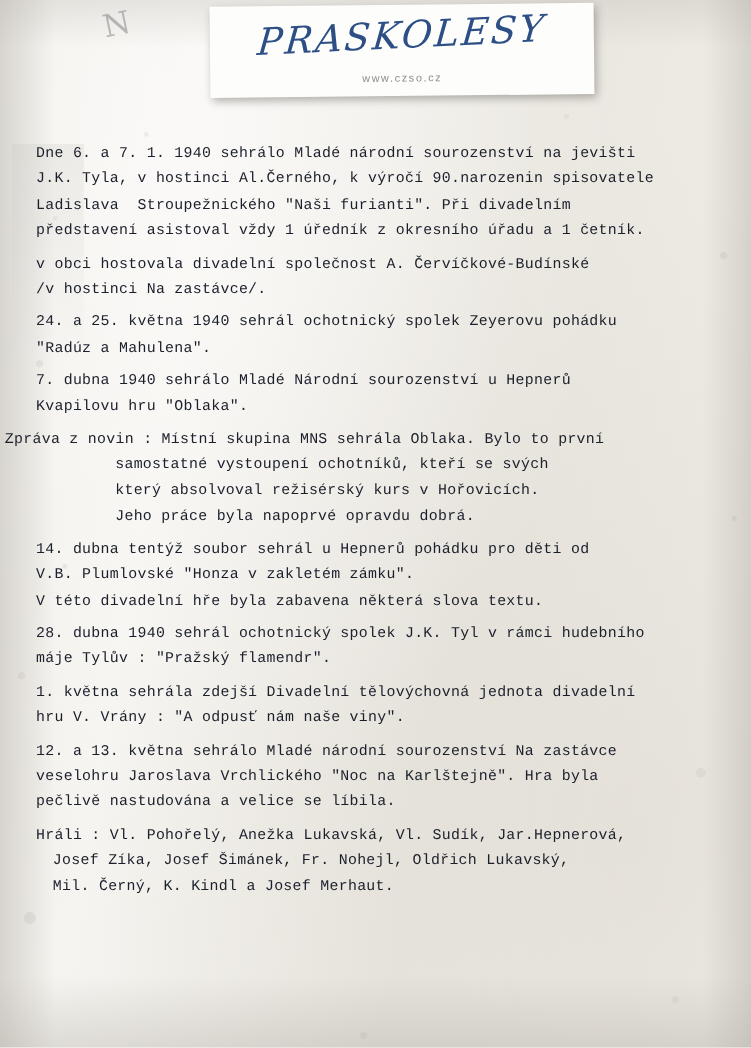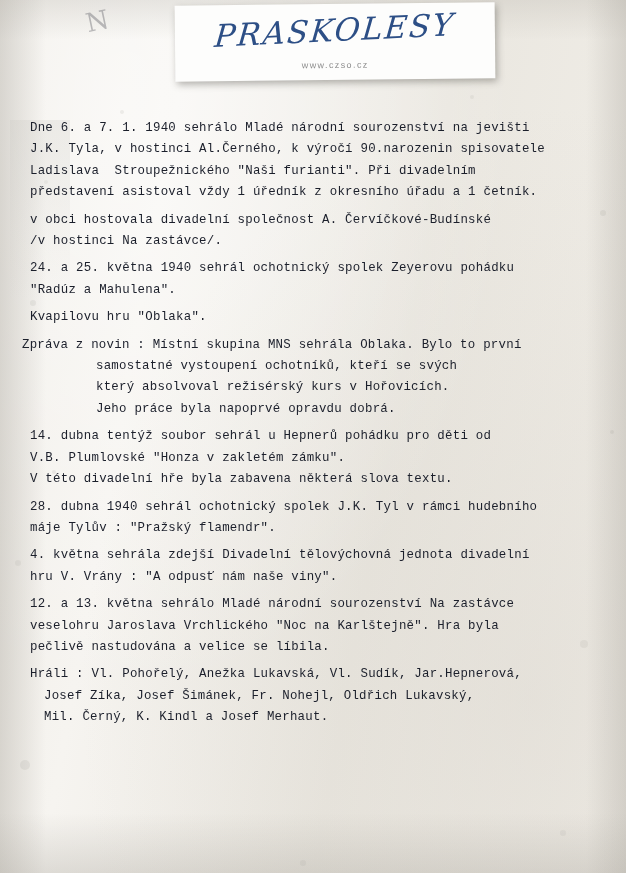--- a/index.html
+++ b/index.html
@@ -110,21 +110,21 @@
     margin: 0 0 6px 0;
     padding: 0;
   }
   .line {
     white-space: pre;
     display: block;
   }
   .indent-1 { padding-left: 44px; }
   .indent-3 { padding-left: 96px; }
   .indent-0 { padding-left: 30px; }
-  .indent-sm { padding-left: 22px; }
+  .indent-sm { padding-left: 4px; }
   .ghost2 {
     position: absolute;
     left: 10px;
     top: 120px;
     width: 60px;
     height: 180px;
     background: linear-gradient(180deg, rgba(200,198,192,0.25), rgba(200,198,192,0));
     z-index: 1;
   }
   .pencil-mark {
@@ -166,39 +166,40 @@
       </div>
       <div class="para">
         <span class="line indent-0">v obci hostovala divadelní společnost A. Červíčkové-Budínské</span>
         <span class="line indent-0">/v hostinci Na zastávce/.</span>
       </div>
       <div class="para">
         <span class="line indent-0">24. a 25. května 1940 sehrál ochotnický spolek Zeyerovu pohádku</span>
         <span class="line indent-0">"Radúz a Mahulena".</span>
       </div>
       <div class="para">
+        <span class="line indent-0">7. dubna 1940 sehrálo Mladé Národní sourozenství u Hepnerů</span>
         <span class="line indent-0">Kvapilovu hru "Oblaka".</span>
       </div>
       <div class="para">
         <span class="line indent-sm">Zpráva z novin : Místní skupina MNS sehrála Oblaka. Bylo to první</span>
         <span class="line indent-3">samostatné vystoupení ochotníků, kteří se svých</span>
         <span class="line indent-3">který absolvoval režisérský kurs v Hořovicích.</span>
         <span class="line indent-3">Jeho práce byla napoprvé opravdu dobrá.</span>
       </div>
       <div class="para">
         <span class="line indent-0">14. dubna tentýž soubor sehrál u Hepnerů pohádku pro děti od</span>
         <span class="line indent-0">V.B. Plumlovské "Honza v zakletém zámku".</span>
         <span class="line indent-0">V této divadelní hře byla zabavena některá slova textu.</span>
       </div>
       <div class="para">
         <span class="line indent-0">28. dubna 1940 sehrál ochotnický spolek J.K. Tyl v rámci hudebního</span>
         <span class="line indent-0">máje Tylův : "Pražský flamendr".</span>
       </div>
       <div class="para">
-        <span class="line indent-0">4. května sehrála zdejší Divadelní tělovýchovná jednota divadelní</span>
+        <span class="line indent-0">1. května sehrála zdejší Divadelní tělovýchovná jednota divadelní</span>
         <span class="line indent-0">hru V. Vrány : "A odpusť nám naše viny".</span>
       </div>
       <div class="para">
         <span class="line indent-0">12. a 13. května sehrálo Mladé národní sourozenství Na zastávce</span>
         <span class="line indent-0">veselohru Jaroslava Vrchlického "Noc na Karlštejně". Hra byla</span>
         <span class="line indent-0">pečlivě nastudována a velice se líbila.</span>
       </div>
       <div class="para">
         <span class="line indent-0">Hráli : Vl. Pohořelý, Anežka Lukavská, Vl. Sudík, Jar.Hepnerová,</span>
         <span class="line indent-1">Josef Zíka, Josef Šimánek, Fr. Nohejl, Oldřich Lukavský,</span>

